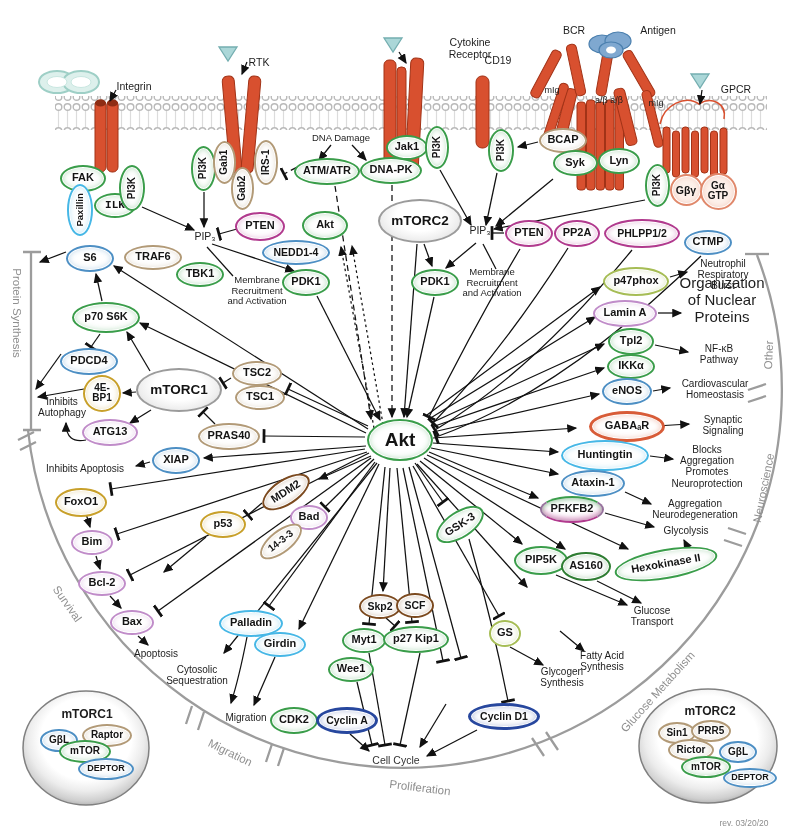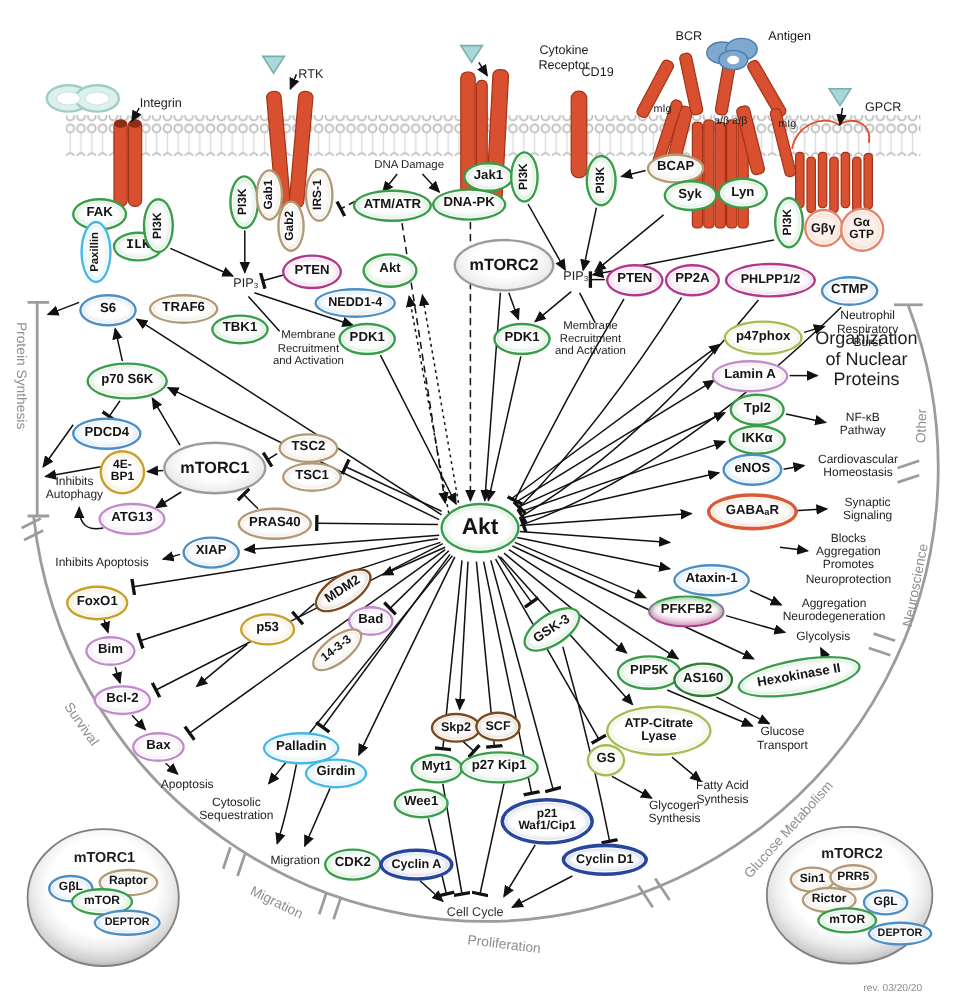--- a/index.html
+++ b/index.html
@@ -410,46 +410,38 @@
       </div>
       <div class="node c-green" style="left: 342px; top: 627.5px; width: 44px; height: 25px;">
         <span class="lbl">Myt1</span>
       </div>
       <div class="node c-green" style="left: 383px; top: 625.5px; width: 66px; height: 27px;">
         <span class="lbl">p27 Kip1</span>
       </div>
       <div class="node c-green" style="left: 328px; top: 656.5px; width: 46px; height: 25px;">
         <span class="lbl">Wee1</span>
       </div>
-      <div class="node c-navy" style="left: 417px; top: 664.5px; width: 78px; height: 39px; font-size: 10px;">
-        <span class="lbl">p21
-Waf1/Cip1</span>
-      </div>
       <div class="node c-navy" style="left: 468px; top: 702.5px; width: 72px; height: 27px; font-size: 10.5px;">
         <span class="lbl">Cyclin D1</span>
       </div>
       <div class="node c-green" style="left: 270px; top: 706.5px; width: 48px; height: 27px;">
         <span class="lbl">CDK2</span>
       </div>
       <div class="node c-navy" style="left: 316px; top: 706.5px; width: 62px; height: 27px; font-size: 10.5px;">
         <span class="lbl">Cyclin A</span>
       </div>
       <div class="node c-cyan" style="left: 219px; top: 609.5px; width: 64px; height: 27px;">
         <span class="lbl">Palladin</span>
       </div>
       <div class="node c-cyan" style="left: 254px; top: 631.5px; width: 52px; height: 25px;">
         <span class="lbl">Girdin</span>
       </div>
       <div class="node c-olive" style="left: 489px; top: 619.5px; width: 32px; height: 27px;">
         <span class="lbl">GS</span>
       </div>
-      <div class="node c-olive" style="left: 505px; top: 588px; width: 88px; height: 42px; font-size: 10.5px;">
-        <span class="lbl">ATP-Citrate
-Lyase</span>
-      </div>
       <div class="node c-green" style="left: 514px; top: 545.5px; width: 54px; height: 29px;">
         <span class="lbl">PIP5K</span>
       </div>
       <div class="node c-dkgreen" style="left: 561px; top: 551.5px; width: 50px; height: 29px;">
         <span class="lbl">AS160</span>
       </div>
       <div class="node c-green" style="left: 614px; top: 549px; width: 104px; height: 30px; transform: rotate(-10deg);">
         <span class="lbl">Hexokinase II</span>
       </div>
       <div class="node c-greenmag" style="left: 540px; top: 495.5px; width: 64px; height: 27px;">
@@ -465,20 +457,23 @@
         <span class="lbl">Tpl2</span>
       </div>
       <div class="node c-green" style="left: 607px; top: 353.5px; width: 48px; height: 25px;">
         <span class="lbl">IKKα</span>
       </div>
       <div class="node c-blue" style="left: 602px; top: 377.5px; width: 50px; height: 27px;">
         <span class="lbl">eNOS</span>
       </div>
       <div class="node c-orange" style="left: 589px; top: 410.5px; width: 76px; height: 31px;">
         <span class="lbl">GABAₐR</span>
+      </div>
+      <div class="node c-cyan" style="left: 561px; top: 439.5px; width: 88px; height: 31px;">
+        <span class="lbl">Huntingtin</span>
       </div>
       <div class="node c-blue" style="left: 561px; top: 469.5px; width: 64px; height: 27px;">
         <span class="lbl">Ataxin-1</span>
       </div>
       <div class="node c-blue" style="left: 40px; top: 728.5px; width: 38px; height: 23px; font-size: 10px;">
         <span class="lbl">GβL</span>
       </div>
       <div class="node c-tan" style="left: 82px; top: 723.5px; width: 50px; height: 23px; font-size: 10px;">
         <span class="lbl">Raptor</span>
       </div>

